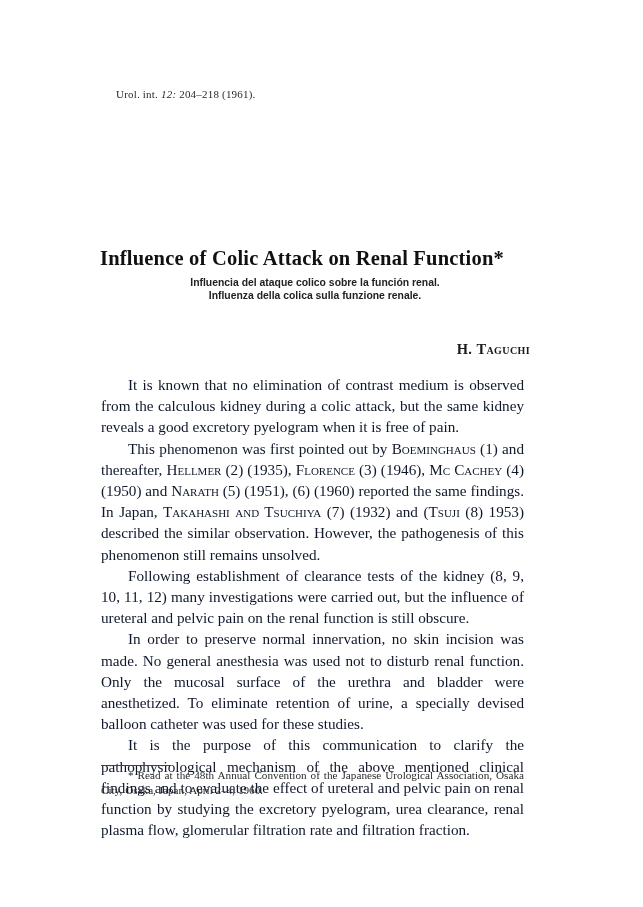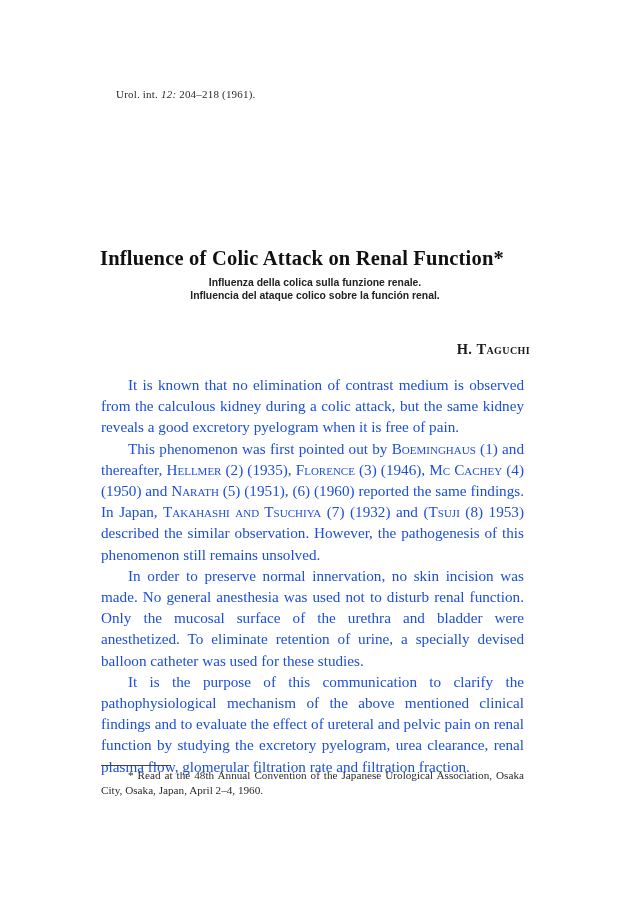--- a/index.html
+++ b/index.html
@@ -75,21 +75,21 @@
       font-weight: bold;
     }
     .body-text {
       position: absolute;
       left: 101px;
       width: 423px;
       top: 374px;
       font-size: 15.2px;
       line-height: 21.2px;
       text-align: justify;
-      color: #1d4ed8;
+      color: #0f172a;
     }
     .body-text p {
       margin: 0;
       text-indent: 27px;
     }
     .footnote-rule {
       position: absolute;
       left: 101px;
       top: 765px;
       width: 70px;
@@ -116,29 +116,30 @@
   <div class="citation">
     <span>Urol. int.</span>
     <i>12:</i>
     <span>204–218 (1961).</span>
   </div>
 
 
   <div class="title">Influence of Colic Attack on Renal Function*</div>
 
   <div class="translations">
+    <div>Influencia del ataque colico sobre la función renal.</div>
     <div>Influenza della colica sulla funzione renale.</div>
-    <div>Influencia del ataque colico sobre la función renal.</div>
   </div>
 
   <div class="author"><span>H. </span><span class="sc">Taguchi</span></div>
 
   <div class="body-text">
     <p>It is known that no elimination of contrast medium is observed from the calculous kidney during a colic attack, but the same kidney reveals a good excretory pyelogram when it is free of pain.</p>
     <p><span>This phenomenon was first pointed out by </span><span class="sc">Boeminghaus</span><span> (1) and thereafter, </span><span class="sc">Hellmer</span><span> (2) (1935), </span><span class="sc">Florence</span><span> (3) (1946), </span><span class="sc">Mc Cachey</span><span> (4) (1950) and </span><span class="sc">Narath</span><span> (5) (1951), (6) (1960) reported the same findings. In Japan, </span><span class="sc">Takahashi and Tsuchiya</span><span> (7) (1932) and (</span><span class="sc">Tsuji</span><span> (8) 1953) described the similar observation. However, the pathogenesis of this phenomenon still remains unsolved.</span></p>
+    <p>Following establishment of clearance tests of the kidney (8, 9, 10, 11, 12) many investigations were carried out, but the influence of ureteral and pelvic pain on the renal function is still obscure.</p>
     <p>In order to preserve normal innervation, no skin incision was made. No general anesthesia was used not to disturb renal function. Only the mucosal surface of the urethra and bladder were anesthetized. To eliminate retention of urine, a specially devised balloon catheter was used for these studies.</p>
     <p>It is the purpose of this communication to clarify the pathophysiological mechanism of the above mentioned clinical findings and to evaluate the effect of ureteral and pelvic pain on renal function by studying the excretory pyelogram, urea clearance, renal plasma flow, glomerular filtration rate and filtration fraction.</p>
   </div>
 
   <div class="footnote-rule"></div>
   <div class="footnote">
     <p>* Read at the 48th Annual Convention of the Japanese Urological Association, Osaka City, Osaka, Japan, April 2–4, 1960.</p>
   </div>
 
 </div>

